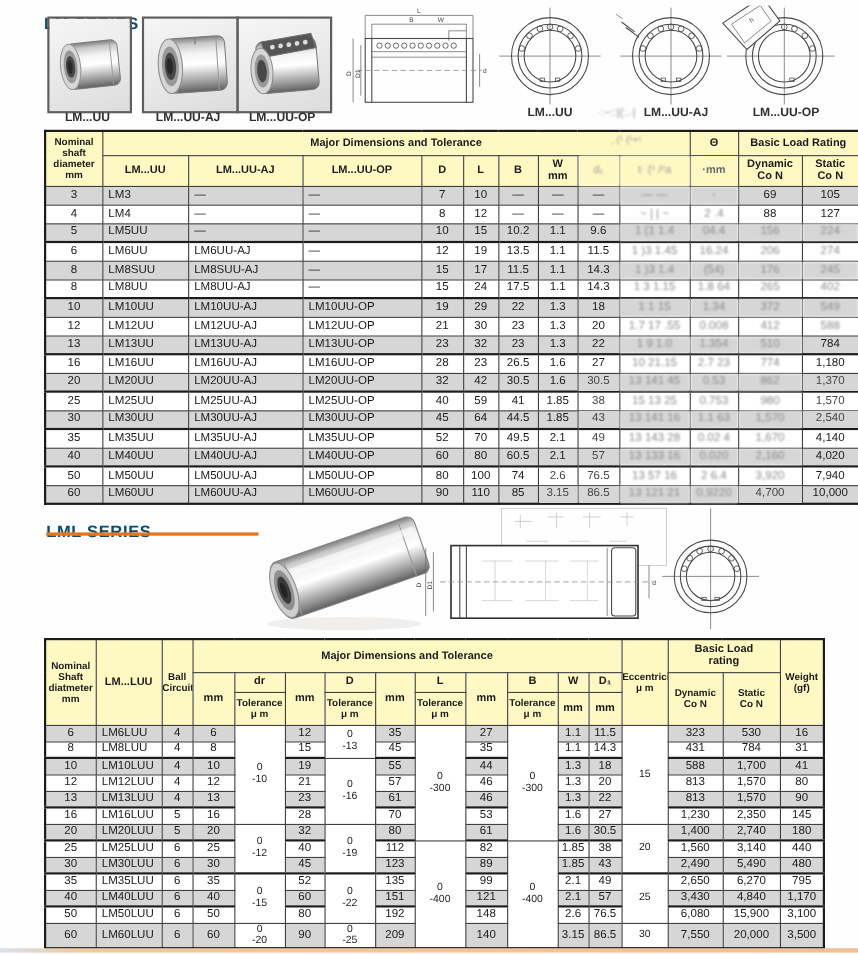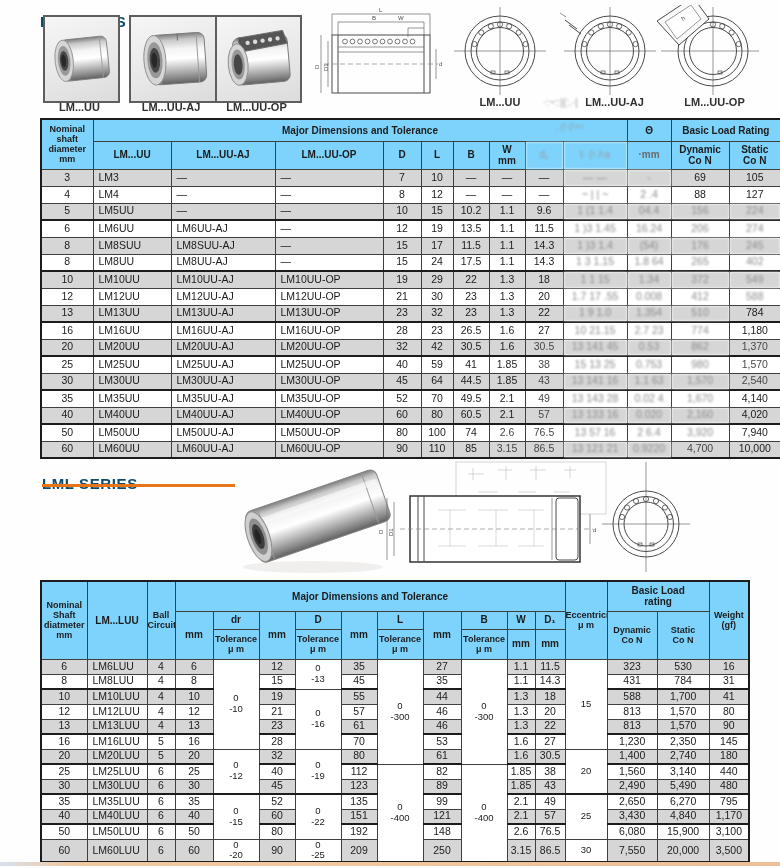--- a/index.html
+++ b/index.html
@@ -9,21 +9,21 @@
   .underline{position:absolute;height:3px;background:#e8751a;}
   .pbox{position:absolute;border:2px solid #5e5e5e;background:linear-gradient(160deg,#f6f6f6,#e7e7e7 60%,#dcdcdc);}
   .pcap{position:absolute;font-size:11px;font-weight:bold;color:#2f2f2f;text-align:center;}
   .dcap{position:absolute;font-size:11px;font-weight:bold;color:#2f2f2f;text-align:center;}
   .smudge{position:absolute;font-size:10px;color:#9a9a9a;filter:blur(1px);}
   svg{position:absolute;}
   table{position:absolute;border-collapse:collapse;table-layout:fixed;background:#fff;border:2px solid #1c1c1c;}
   #lm-table{left:40px;top:118px;width:740px;}
   #lml-table{left:40px;top:580px;width:708px;}
   th,td{border:1px solid #3f3f3f;text-align:center;padding:0;color:#1b1b1b;overflow:hidden;white-space:pre-line;line-height:1.12;}
-  thead th{font-weight:bold;font-size:10px;background:#7dd3fc;}
+  thead th{font-weight:bold;font-size:10px;background:#fef9c3;}
   th.hs{font-size:9px;}
   #lm-table thead tr:nth-child(1){height:22px;}
   #lm-table thead tr:nth-child(2){height:28px;}
   #lml-table thead tr:nth-child(1){height:30px;}
   #lml-table thead tr:nth-child(2){height:18px;}
   #lml-table thead tr:nth-child(3){height:30px;}
   #lm-table tbody tr{height:17px;}
   #lml-table tbody tr{height:15px;}
   td{font-size:10.5px;}
   td.la{text-align:left;padding-left:5px;}
@@ -837,21 +837,21 @@
           <td>60</td>
           <td class="la">LM60LUU</td>
           <td>6</td>
           <td>60</td>
           <td class="tol">0
 -20</td>
           <td>90</td>
           <td class="tol">0
 -25</td>
           <td>209</td>
-          <td>250</td>
+          <td>140</td>
           <td>3.15</td>
           <td>86.5</td>
           <td class="tol">30</td>
           <td>7,550</td>
           <td>20,000</td>
           <td>3,500</td>
         </tr>
       </tbody>
     </table>
 

